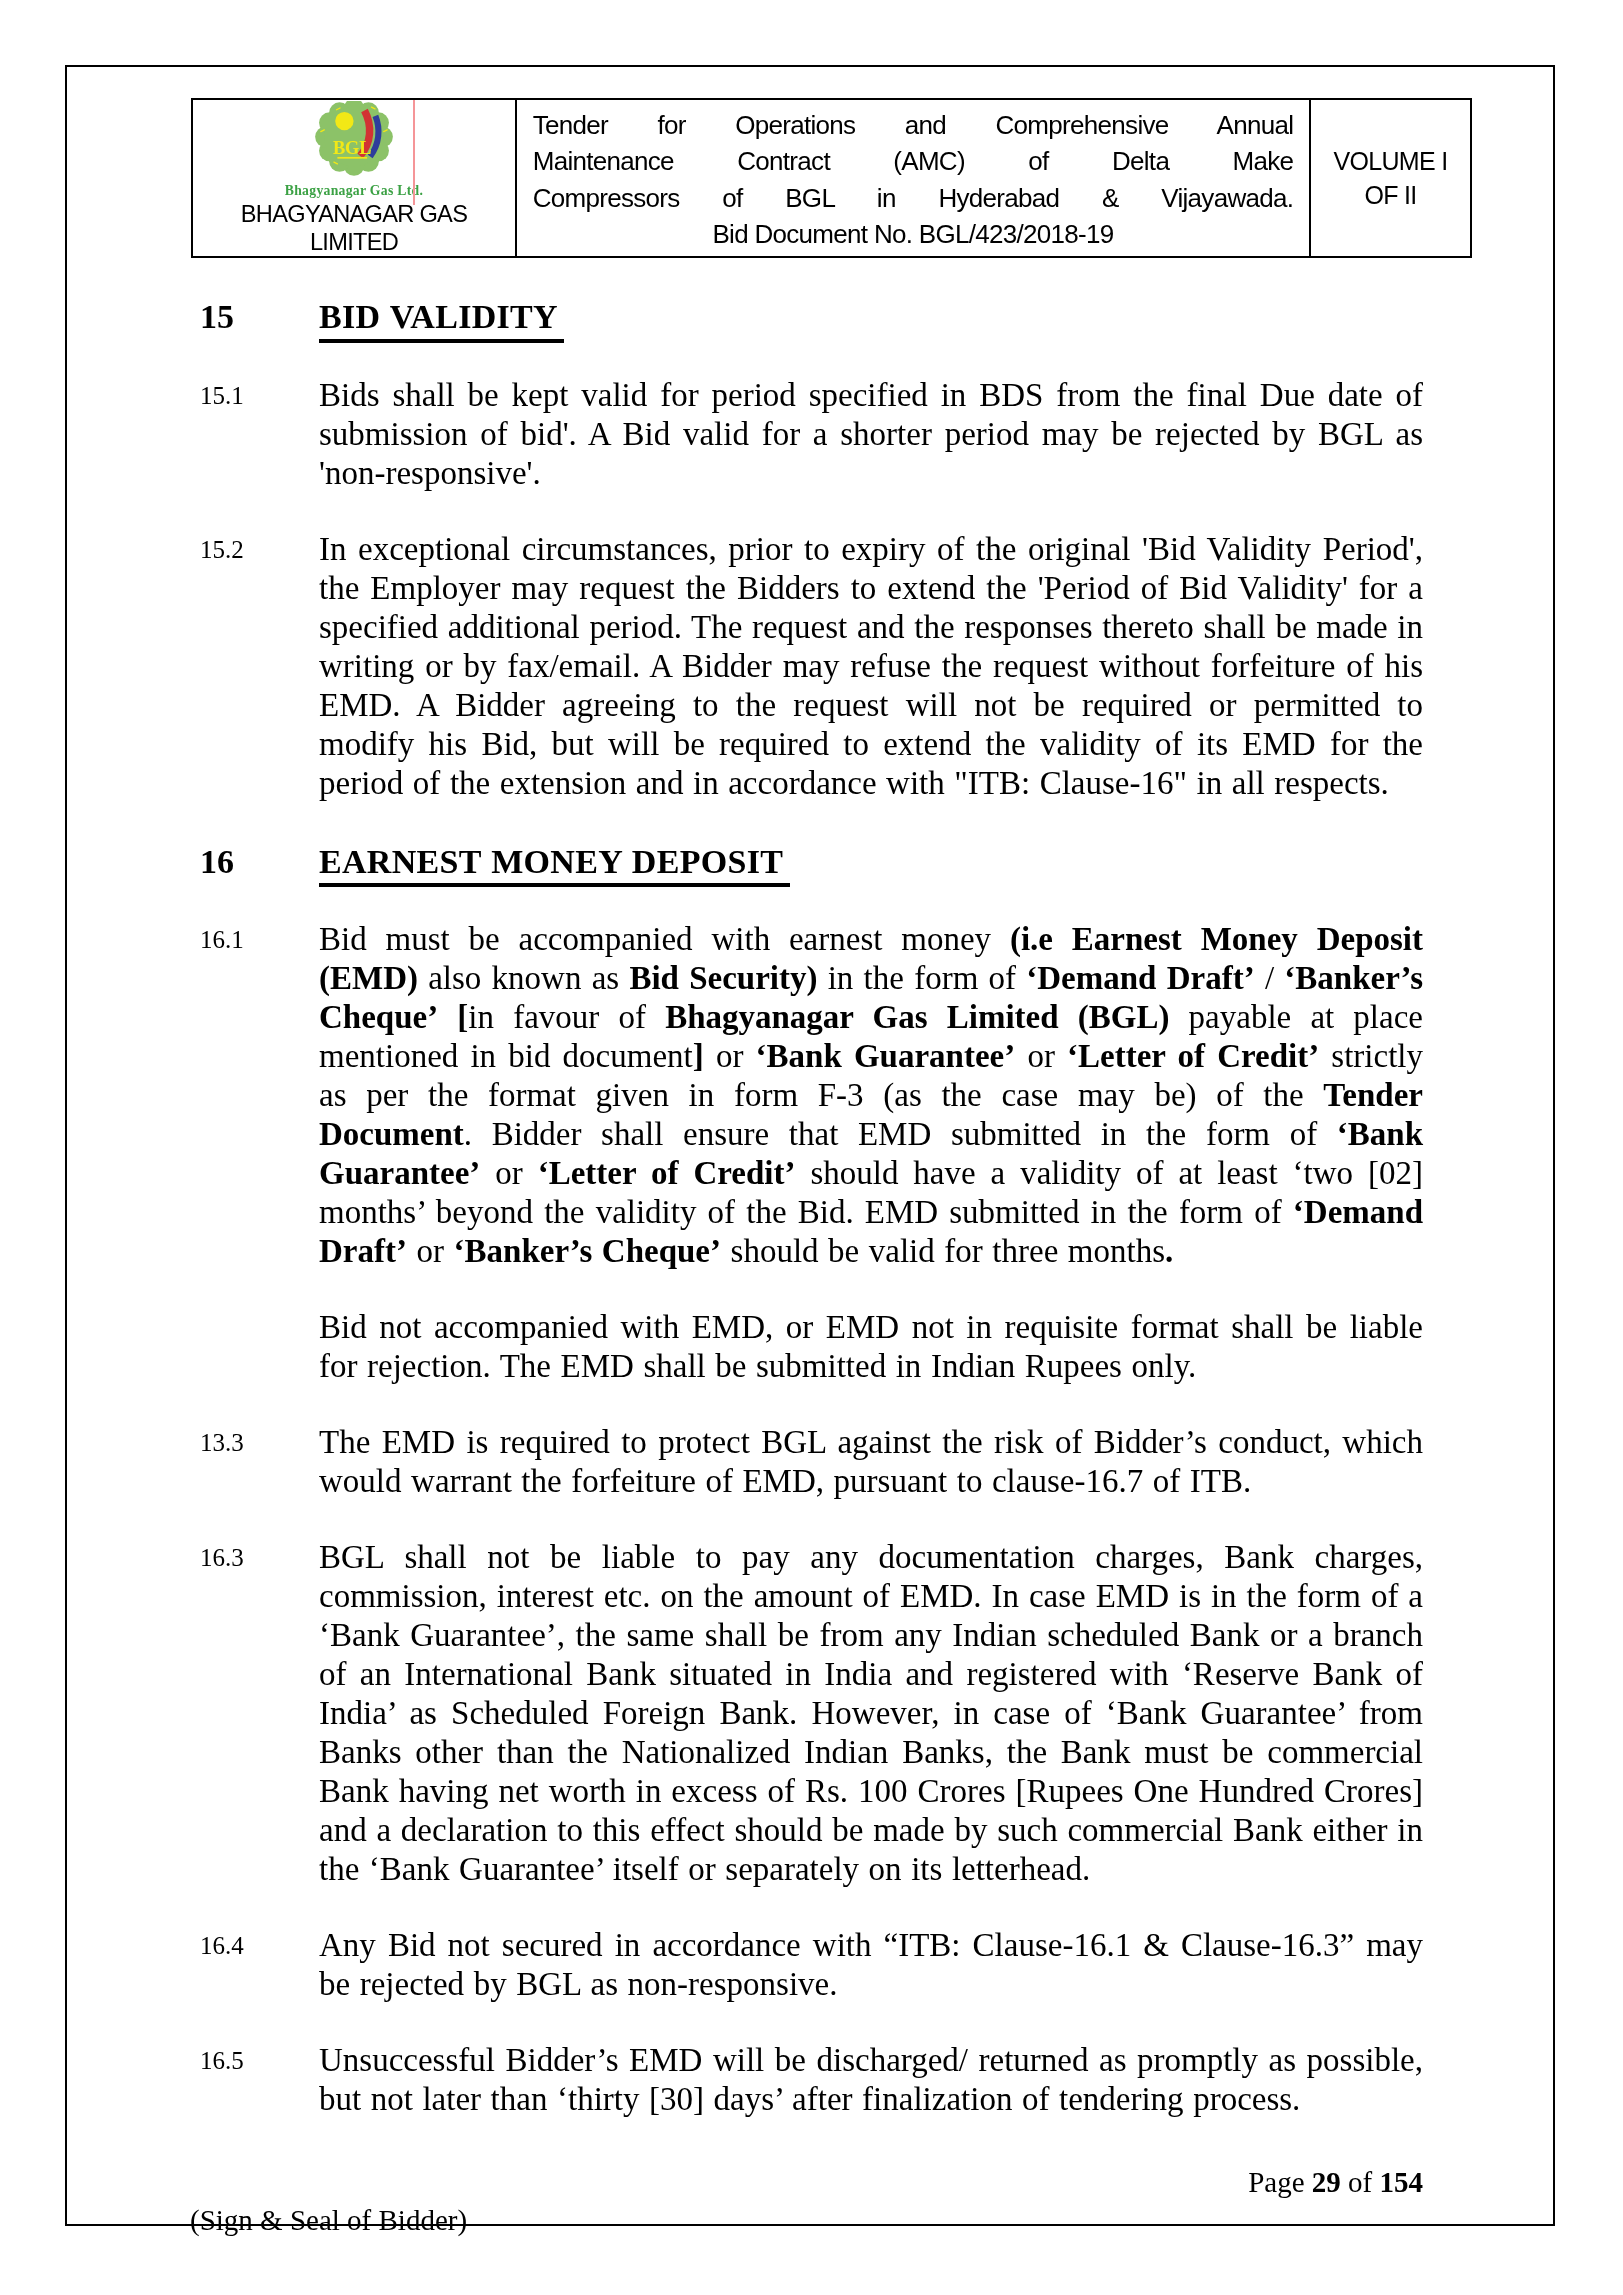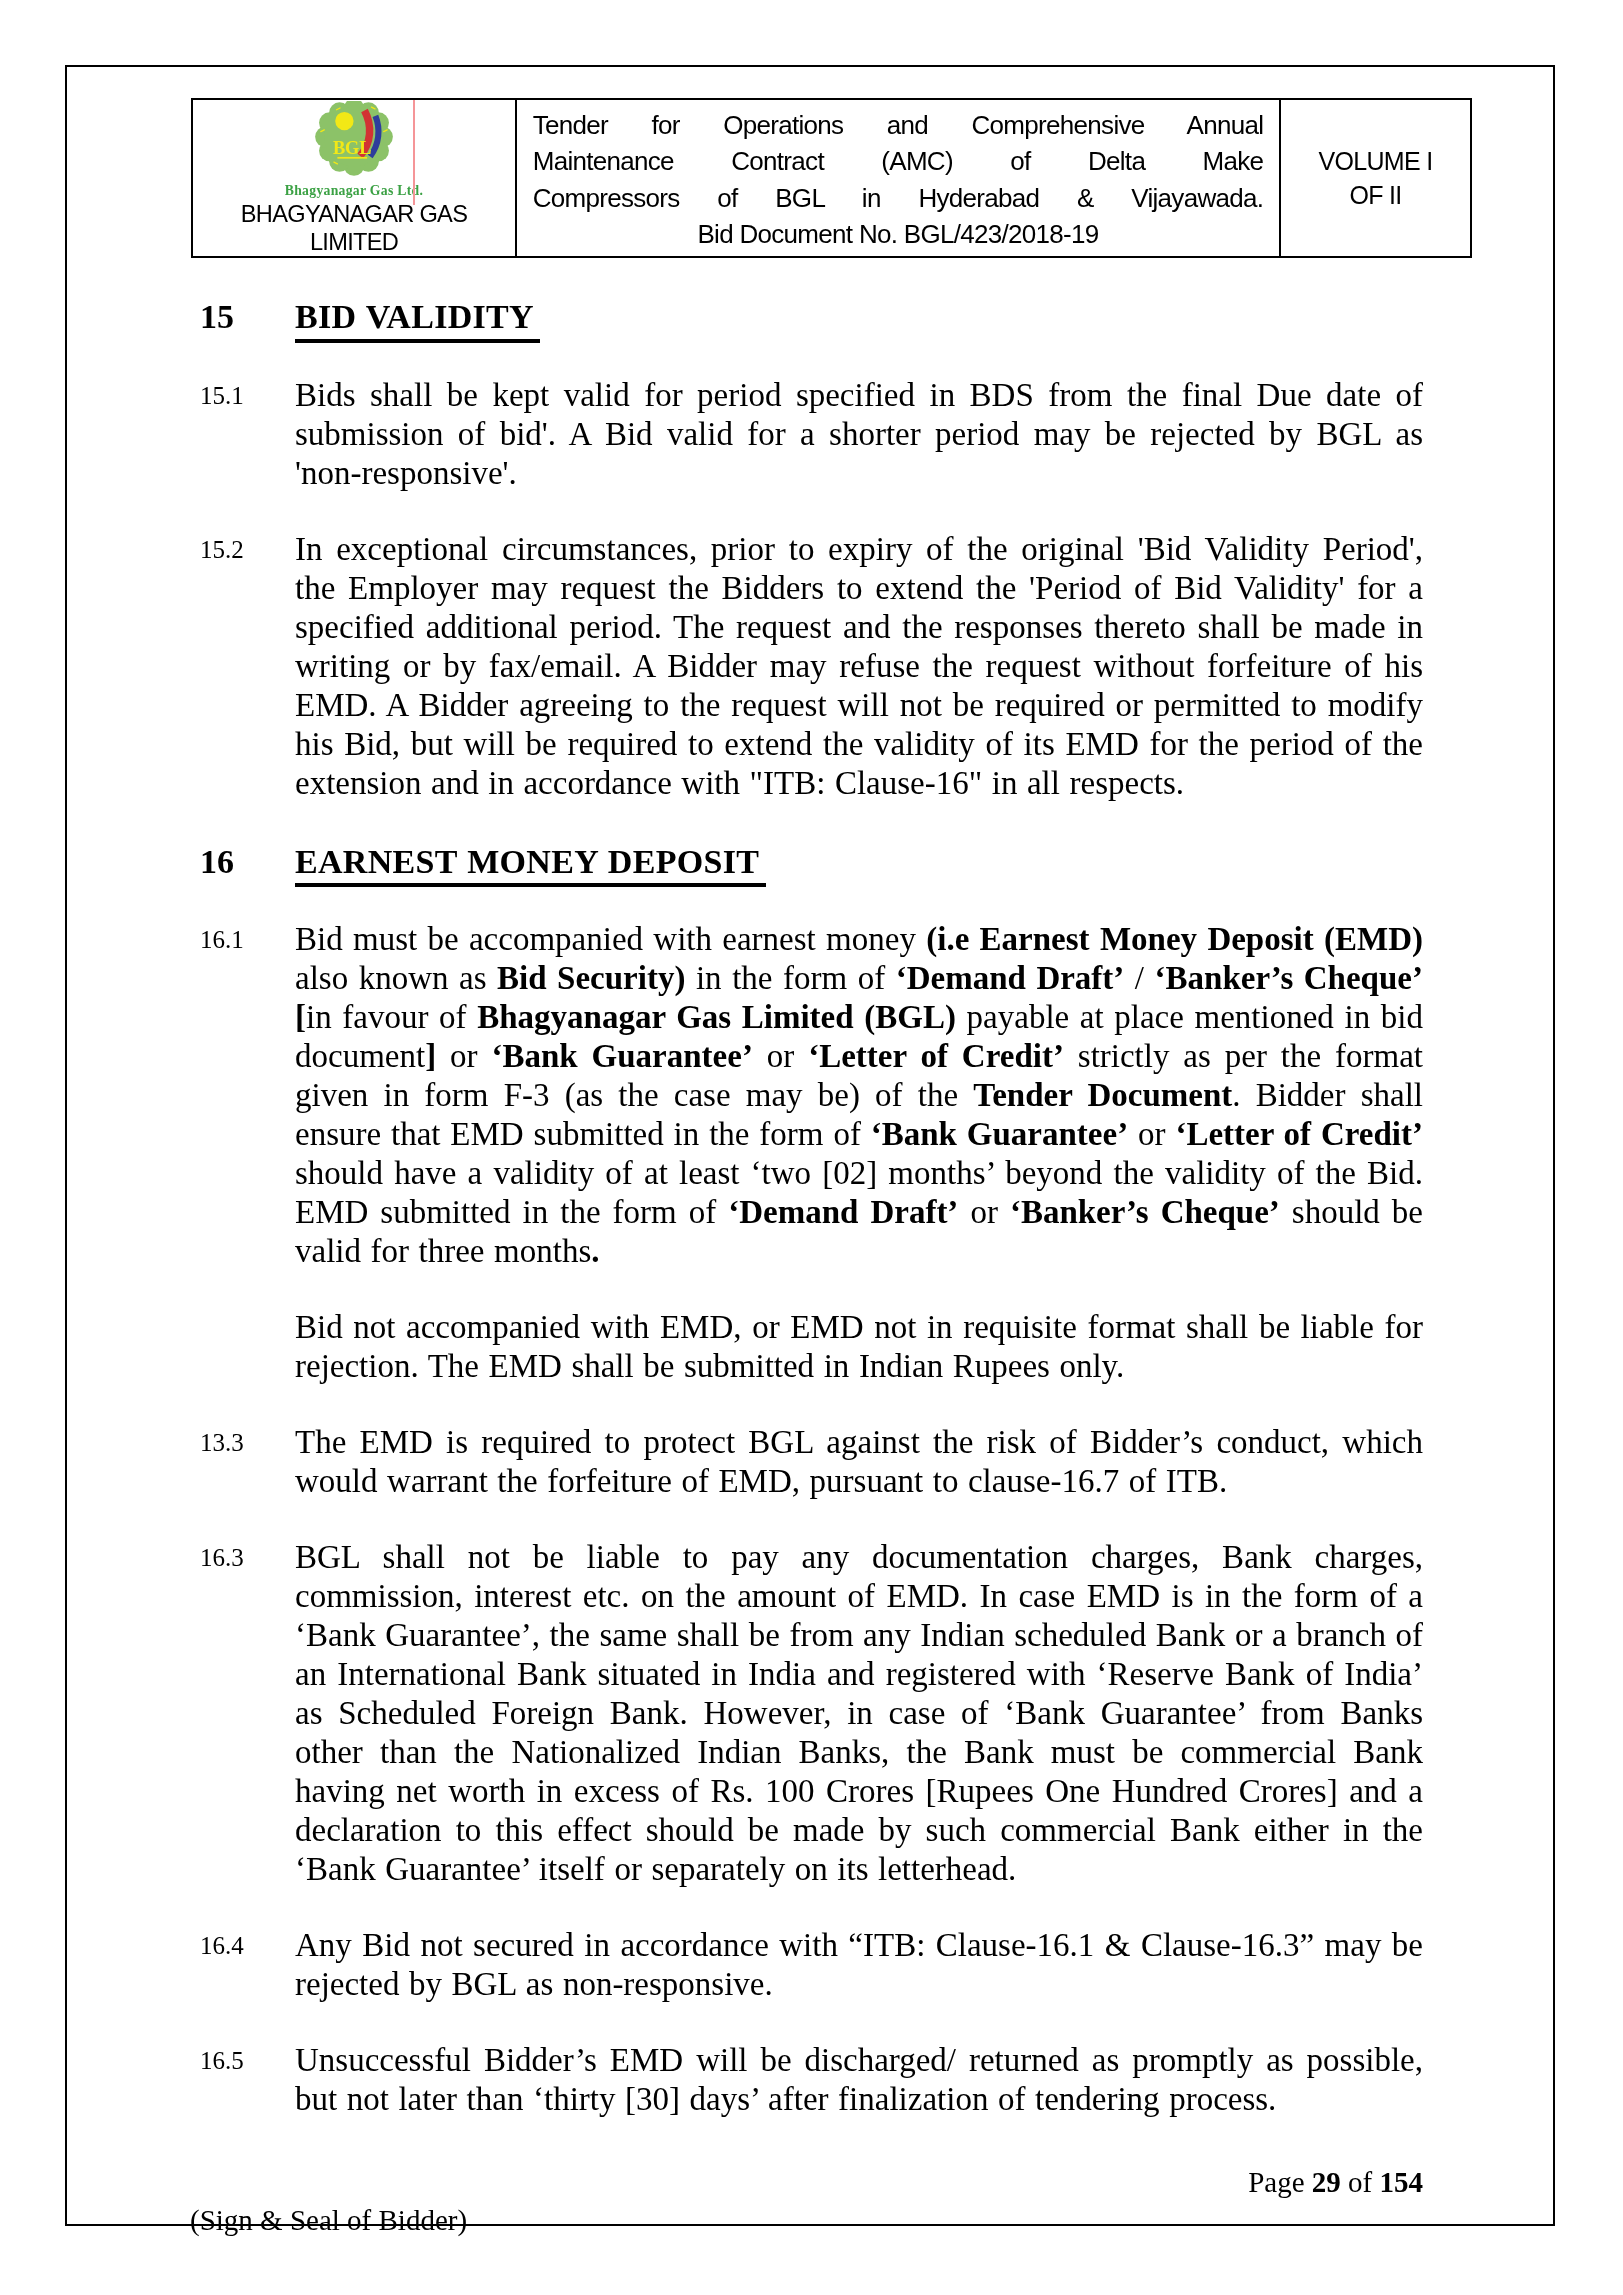--- a/index.html
+++ b/index.html
@@ -38,28 +38,28 @@
   }
   .cell-title{
     flex:1;border-left:2.6px solid #000;border-right:2.6px solid #000;box-sizing:border-box;
     padding:6.5px 15.7px 3.9px 15.7px;display:flex;flex-direction:column;justify-content:space-between;
     font-family:"Liberation Sans",sans-serif;font-stretch:condensed;
     font-size:26px;line-height:36px;letter-spacing:-0.7px;
   }
   .title-just{text-align:justify;text-align-last:justify;}
   .title-center{text-align:center;}
   .cell-volume{
-    width:189px;flex:none;display:flex;flex-direction:column;align-items:center;justify-content:center;
+    width:159px;flex:none;display:flex;flex-direction:column;align-items:center;justify-content:center;
     font-family:"Liberation Sans",sans-serif;font-stretch:semi-condensed;
     font-size:25px;line-height:34px;letter-spacing:-0.7px;
   }
 
   
   .blocks{margin:0 130px 0 132px;}
-  .block{display:flex;margin-bottom:37px;}
+  .block{display:flex;margin-bottom:37px;gap:24px;}
   .block .num{
     width:95px;flex:none;font-size:25px;line-height:39px;
   }
   .block .body{
     flex:1;font-size:33px;line-height:39px;text-align:justify;word-spacing:1.3px;
   }
   .block.heading{margin-top:39px;margin-bottom:33px;}
   .block.heading .num{font-weight:bold;font-size:34px;}
   .block.heading .body{text-align:left;}
   .heading-text{

